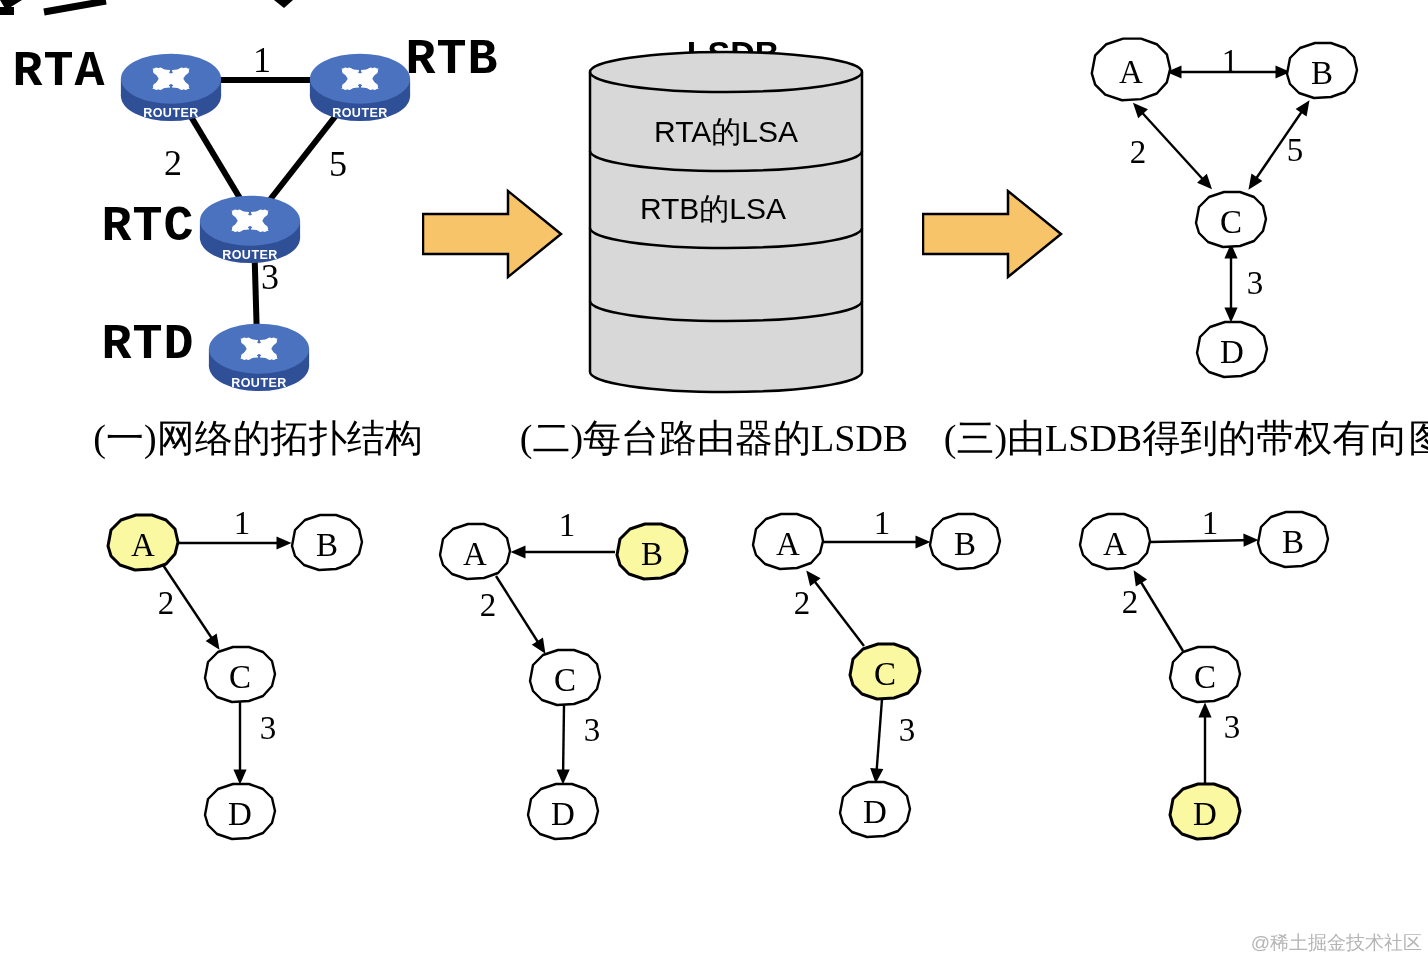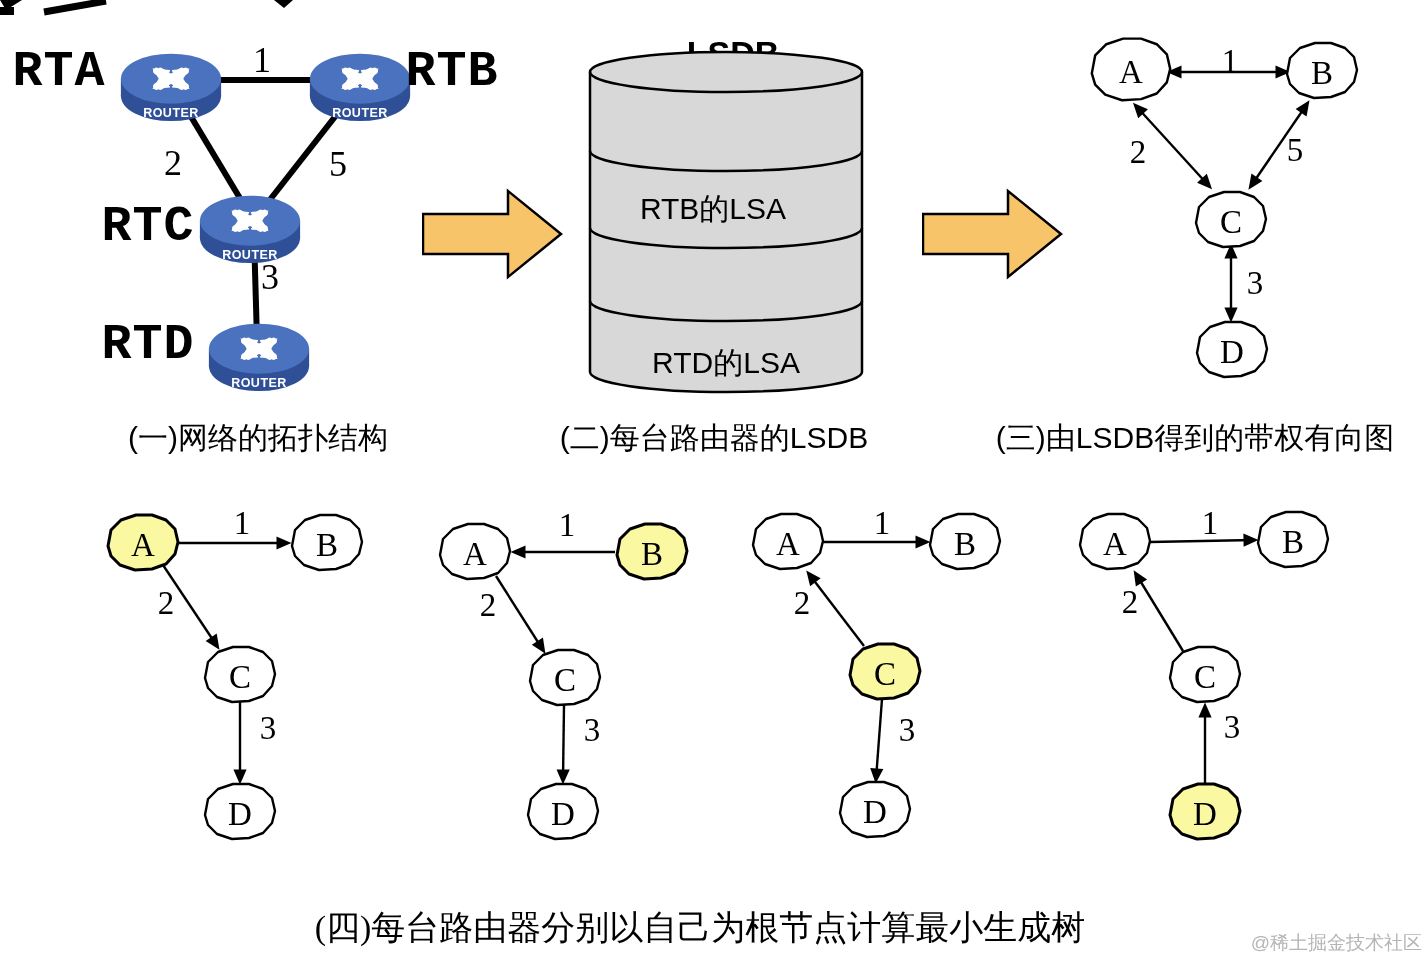--- a/index.html
+++ b/index.html
@@ -2,21 +2,21 @@
 <html><head>
 <meta charset="utf-8">
 <style>
   html,body{margin:0;padding:0;background:#fff;}
   #canvas{position:relative;width:1428px;height:960px;background:#fff;overflow:hidden;
           font-family:"Liberation Sans",sans-serif;color:#000;}
   .abs{position:absolute;}
   .ctr{transform:translate(-50%,-50%);white-space:nowrap;}
   .router-name{font-size:50px;font-weight:600;letter-spacing:1px;font-family:Liberation Mono, monospace;}
   .cost{font-size:36px;font-family:"Liberation Serif","DejaVu Serif",serif;}
-  .caption{font-size:30px;font-family:Liberation Sans, sans-serif;}
+  .caption{font-size:38px;font-family:Liberation Serif, serif;}
   .caption4{font-size:34px;font-family:"Liberation Serif","DejaVu Serif",serif;}
   .lsdb-title{font-size:34px;font-weight:bold;font-family:"Liberation Sans",sans-serif;margin-top:31px;}
   .lsdb-row{font-size:30px;font-family:"Liberation Sans",sans-serif;}
   .watermark{font-size:19px;color:#b5b5b5;font-family:"Liberation Sans",sans-serif;}
   svg{display:block;}
   .gline{stroke:#000;stroke-width:2.4;fill:none;}
   .toplink{stroke:#000;stroke-width:6;fill:none;}
   .node-letter{font-family:"Liberation Serif","DejaVu Serif",serif;font-size:33px;}
   .w-label{font-family:"Liberation Serif","DejaVu Serif",serif;font-size:33px;}
 </style>
@@ -72,21 +72,21 @@
         <use href="#routerIcon"></use>
       </svg>
     <svg class="abs" style="left:197px;top:184px" width="106" height="85">
         <use href="#routerIcon"></use>
       </svg>
     <svg class="abs" style="left:206px;top:312px" width="106" height="85">
         <use href="#routerIcon"></use>
       </svg>
 
     <div class="abs ctr router-name" style="left:59px;top:71px">RTA</div>
-    <div class="abs ctr router-name" style="left:452px;top:71px">RTB</div>
+    <div class="abs ctr router-name" style="left:452px;top:59px">RTB</div>
     <div class="abs ctr router-name" style="left:148px;top:226px">RTC</div>
     <div class="abs ctr router-name" style="left:148px;top:344px">RTD</div>
 
     <div class="abs ctr cost" style="left:262px;top:60px">1</div>
     <div class="abs ctr cost" style="left:173px;top:163px">2</div>
     <div class="abs ctr cost" style="left:338px;top:164px">5</div>
     <div class="abs ctr cost" style="left:270px;top:277px">3</div>
   </div>
 
   <div class="abs ctr caption" style="left:258px;top:438px">(一)网络的拓扑结构</div>
@@ -102,22 +102,22 @@
     <div class="abs ctr lsdb-title" style="left:173px;top:22px">LSDB</div>
 
     <svg class="abs" style="left:0;top:45px" width="320" height="365">
       <path d="M30,27 A136,20 0 0 1 302,27 L302,327 A136,20 0 0 1 30,327 Z" fill="#D8D8D8" stroke="#000" stroke-width="2.5"></path>
       <path d="M30,27 A136,20 0 0 0 302,27" fill="none" stroke="#000" stroke-width="2.5"></path>
       <path d="M30,106 A136,20 0 0 0 302,106" fill="none" stroke="#000" stroke-width="2.5"></path>
       <path d="M30,183 A136,20 0 0 0 302,183" fill="none" stroke="#000" stroke-width="2.5"></path>
       <path d="M30,256 A136,20 0 0 0 302,256" fill="none" stroke="#000" stroke-width="2.5"></path>
     </svg>
 
+    <div class="abs ctr lsdb-row" style="left:166px;top:132px">RTA的LSA</div>
     <div class="abs ctr lsdb-row" style="left:153px;top:209px">RTB的LSA</div>
-    <div class="abs ctr lsdb-row" style="left:166px;top:363px">RTD的LSA</div>
   </div>
 
   <div class="abs ctr caption" style="left:714px;top:438px">(二)每台路由器的LSDB</div>
 
   <svg class="abs" style="left:1060px;top:20px" width="368" height="410">
     <line class="gline" x1="111" y1="52" x2="226" y2="52" marker-start="url(#barr)" marker-end="url(#barr)"></line>
     <line class="gline" x1="76" y1="86" x2="149" y2="166" marker-start="url(#barr)" marker-end="url(#barr)"></line>
     <line class="gline" x1="247" y1="84" x2="191" y2="166" marker-start="url(#barr)" marker-end="url(#barr)"></line>
     <line class="gline" x1="171" y1="228" x2="171" y2="298" marker-start="url(#barr)" marker-end="url(#barr)"></line>
 
@@ -200,16 +200,15 @@
     <use href="#nodePath" transform="translate(150,317)" fill="#FAF8A1" stroke="#000" stroke-width="3" stroke-linejoin="round"></use>
     <text class="node-letter" x="60" y="49" text-anchor="middle" dominant-baseline="central">A</text>
     <text class="node-letter" x="238" y="47" text-anchor="middle" dominant-baseline="central">B</text>
     <text class="node-letter" x="150" y="182" text-anchor="middle" dominant-baseline="central">C</text>
     <text class="node-letter" x="150" y="319" text-anchor="middle" dominant-baseline="central">D</text>
     <text class="w-label" x="155" y="28" text-anchor="middle" dominant-baseline="central">1</text>
     <text class="w-label" x="75" y="107" text-anchor="middle" dominant-baseline="central">2</text>
     <text class="w-label" x="177" y="232" text-anchor="middle" dominant-baseline="central">3</text>
   </svg>
 
-  <div class="abs ctr caption4" style="left:700px;top:928px">(四)每台路由器分别以自己为根节点计算最小生成树</div>
 
   <div class="abs watermark" style="right:6px;top:930px">@稀土掘金技术社区</div>
 </div>
 
 </body></html>

